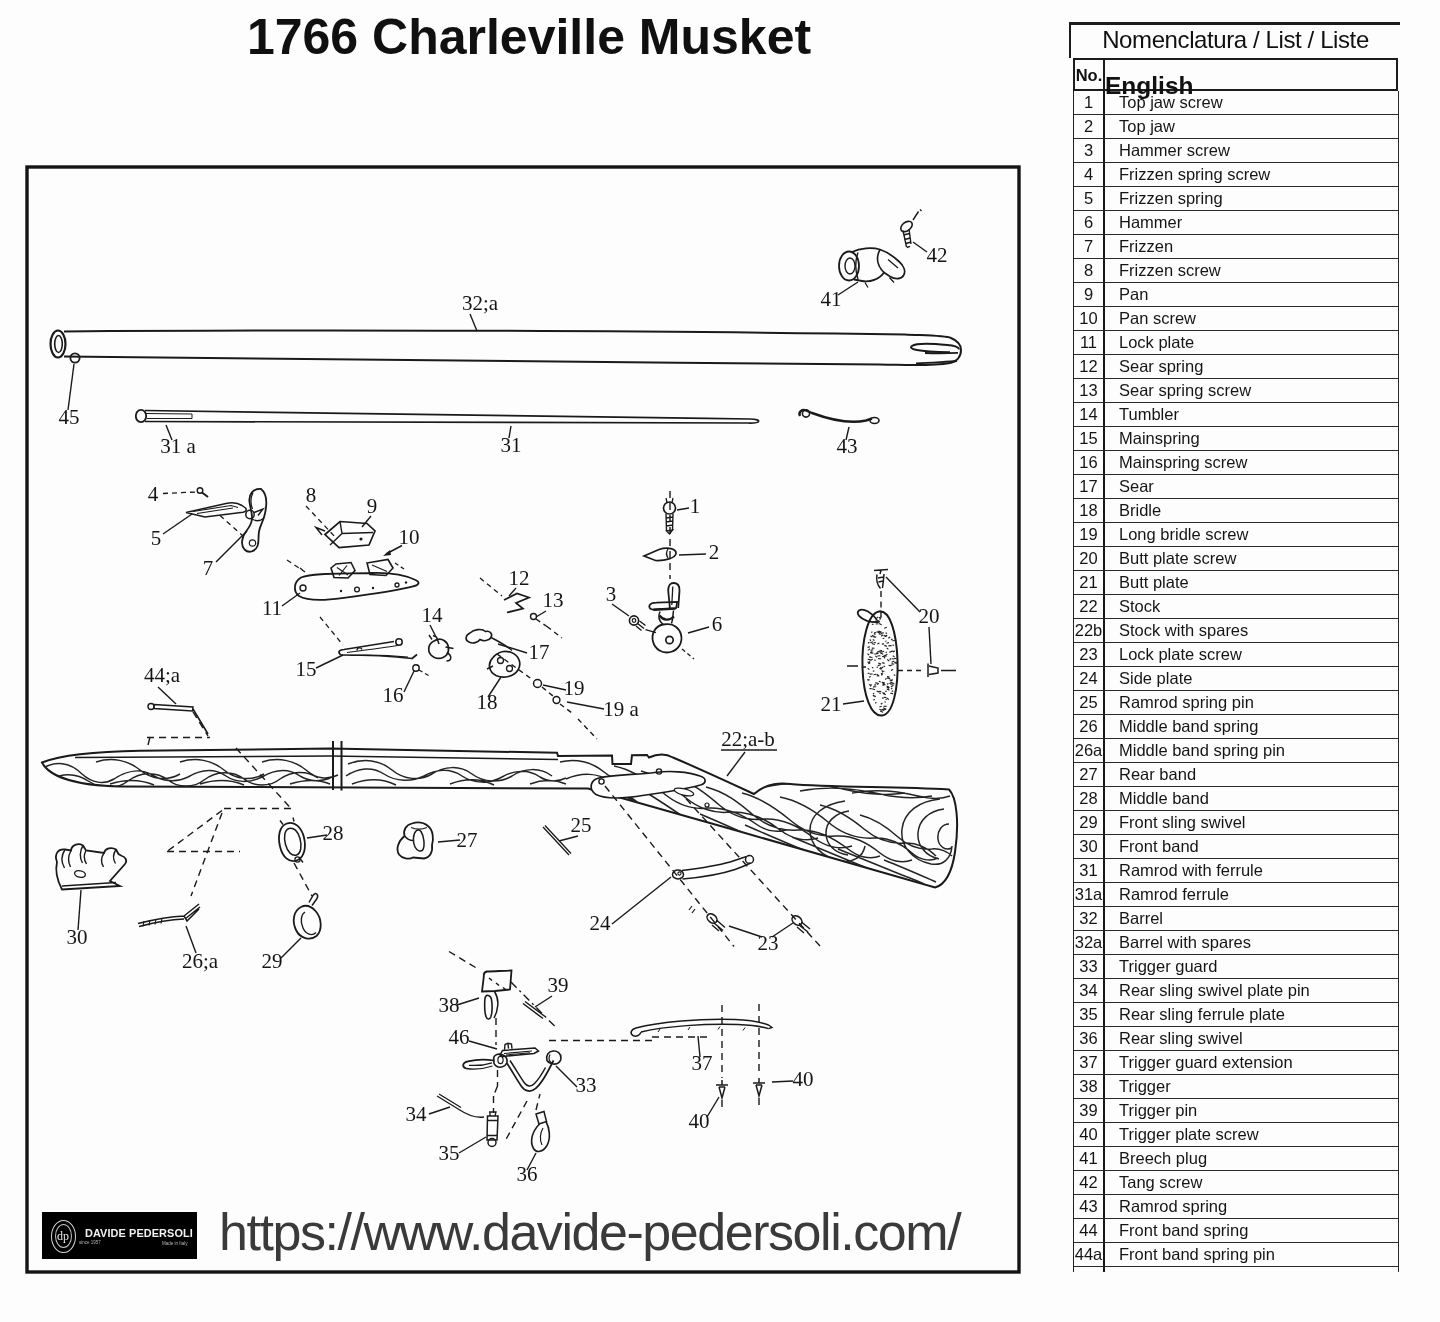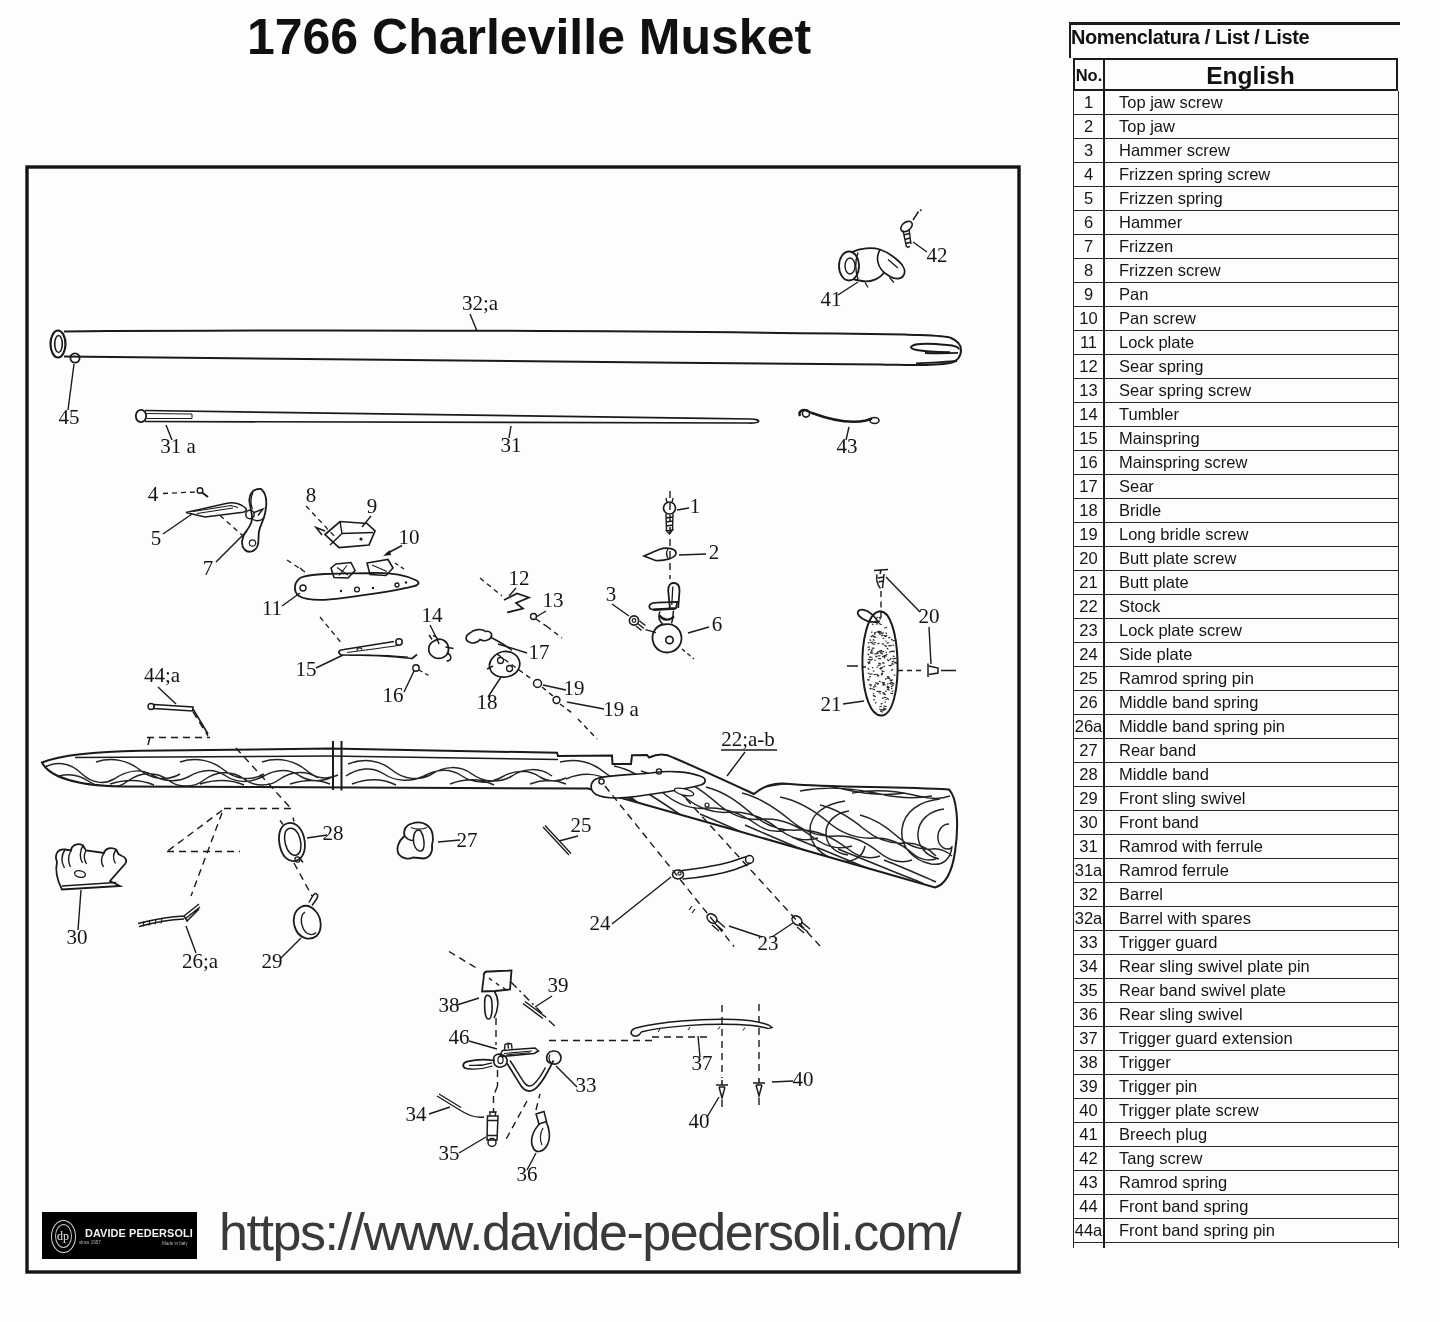--- a/index.html
+++ b/index.html
@@ -2,26 +2,26 @@
 <html><head><meta charset="utf-8"><style>
 
 html,body{margin:0;padding:0;}
 body{width:1440px;height:1322px;background:#fdfdfd;position:relative;overflow:hidden;
  font-family:"Liberation Sans",sans-serif;}
 #title{position:absolute;left:0px;top:8px;width:1058px;text-align:center;
  font-size:50px;font-weight:bold;color:#101010;}
 svg.diag{position:absolute;left:0;top:0;}
 #tbl{position:absolute;left:1069px;top:22px;width:331px;}
 #tbl-title{border-top:3px solid #1c1c1c;border-left:2px solid #1c1c1c;height:32px;
- font-size:20px;font-weight:bold;text-align:left;color:#111;padding-top:1px;
+ font-size:24px;font-weight:normal;text-align:center;color:#111;padding-top:1px;
  letter-spacing:-0.4px;white-space:nowrap;}
 #tbl-head{position:relative;left:4px;width:321px;border:2.5px solid #1c1c1c;height:29px;display:flex;}
 #tbl-head .no-h{width:28px;border-right:2.5px solid #1c1c1c;font-weight:bold;font-size:16.5px;
  text-align:center;color:#111;padding-top:6px;}
-#tbl-head .en-h{flex:1;font-weight:bold;font-size:24.5px;text-align:center;color:#111;padding-top:2px;}
+#tbl-head .en-h{flex:1;font-weight:bold;font-size:24.5px;color:#111;padding-top:12px;}
 #tbl-body{position:relative;left:4px;width:326px;box-sizing:border-box;border-left:1.6px solid #222;border-right:1.6px solid #2a2a2a;}
 .r{display:flex;height:24px;box-sizing:border-box;border-bottom:1.5px solid #2a2a2a;}
 .r .n{width:29px;border-right:2.6px solid #161616;font-size:16.5px;color:#151515;
  text-align:center;line-height:22px;white-space:nowrap;}
 .r .e{flex:1;font-size:16.5px;color:#151515;line-height:22px;padding-left:14px;white-space:nowrap;}
 .stub{display:flex;height:5px;}
 .stub .n{width:29px;border-right:2.6px solid #161616;}
 .stub .e{flex:1;}
 #logo{position:absolute;left:42px;top:1212px;width:155px;height:47px;background:#000000;}
 #logo .ring{position:absolute;left:9px;top:7.5px;width:23px;height:31px;border:1.6px solid #d5d5d5;border-radius:50%;}
@@ -420,20 +420,24 @@
       </div>
 <div class="r">
         <div class="n">21</div>
         <div class="e">Butt plate</div>
       </div>
 <div class="r">
         <div class="n">22</div>
         <div class="e">Stock</div>
       </div>
 <div class="r">
+        <div class="n">22b</div>
+        <div class="e">Stock with spares</div>
+      </div>
+<div class="r">
         <div class="n">23</div>
         <div class="e">Lock plate screw</div>
       </div>
 <div class="r">
         <div class="n">24</div>
         <div class="e">Side plate</div>
       </div>
 <div class="r">
         <div class="n">25</div>
         <div class="e">Ramrod spring pin</div>
@@ -481,21 +485,21 @@
 <div class="r">
         <div class="n">33</div>
         <div class="e">Trigger guard</div>
       </div>
 <div class="r">
         <div class="n">34</div>
         <div class="e">Rear sling swivel plate pin</div>
       </div>
 <div class="r">
         <div class="n">35</div>
-        <div class="e">Rear band swivel plate</div>
+        <div class="e">Rear sling ferrule plate</div>
       </div>
 <div class="r">
         <div class="n">36</div>
         <div class="e">Rear sling swivel</div>
       </div>
 <div class="r">
         <div class="n">37</div>
         <div class="e">Trigger guard extension</div>
       </div>
 <div class="r">

